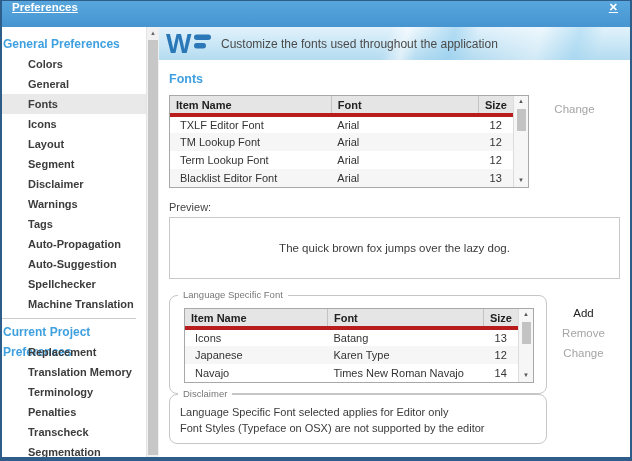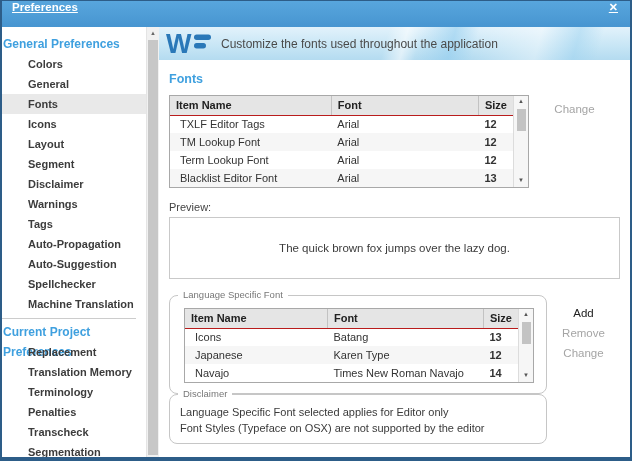--- a/index.html
+++ b/index.html
@@ -44,26 +44,26 @@
   .content { padding:8px 10px 0 10px; flex:1; }
   .section-head { color:#3fa0df; font-size:12.5px; font-weight:bold; margin:4px 0 9px 0; }
 
   .row-flex { display:flex; }
   .tablebox { border:1px solid #a8a8a8; display:flex; background:#fff; }
   .tablebox.t1 { width:360px; }
   .tablebox.t2 { width:100%; }
   table.grid { border-collapse:collapse; table-layout:fixed; flex:1; font-size:11px; }
   table.grid th {
     background:#e5e5e5; color:#222; font-weight:bold; text-align:left;
-    height:19px; padding:0 6px; border-right:1px solid #c2c2c2; border-bottom:1px solid #b91c1c;
+    height:19px; padding:0 6px; border-right:1px solid #c2c2c2; border-bottom:4px solid #b91c1c;
   }
   table.grid th:last-child { border-right:none; }
   table.grid td { height:18px; padding:0 6px; color:#333; overflow:hidden; white-space:nowrap; }
   table.grid td:first-child { padding-left:10px; }
-  table.grid td:nth-child(3) { text-align:left;font-weight:bold; }
+  table.grid td:nth-child(3) { text-align:center; }
   table.grid tbody tr:nth-child(even) { background:#f6f6f6; }
 
   .vscroll { width:15px; flex:0 0 15px; background:#f6f6f6; border-left:1px solid #dcdcdc;
     display:flex; flex-direction:column; align-items:center; padding:1px 0; }
   .vscroll .arr { font-size:6px; color:#555; line-height:9px; height:10px; }
   .vscroll .thumb { width:9px; height:22px; background:#c3c3c3; margin-top:2px; }
   .vscroll .track { flex:1; }
 
   .side-label-col { flex:1; display:flex; justify-content:center; align-items:flex-start; padding-top:8px; }
   .flat-btn { font-size:11.5px; background:none; border:none; font-family:inherit; cursor:pointer; }
@@ -144,21 +144,21 @@
                 </colgroup>
               <thead>
                 <tr>
                   <th>Item Name</th>
                   <th>Font</th>
                   <th>Size</th>
                 </tr>
               </thead>
               <tbody>
                   <tr>
-                    <td>TXLF Editor Tags</td>
+                    <td>TXLF Editor Font</td>
                     <td>Arial</td>
                     <td>12</td>
                   </tr>
                   <tr>
                     <td>TM Lookup Font</td>
                     <td>Arial</td>
                     <td>12</td>
                   </tr>
                   <tr>
                     <td>Term Lookup Font</td>

